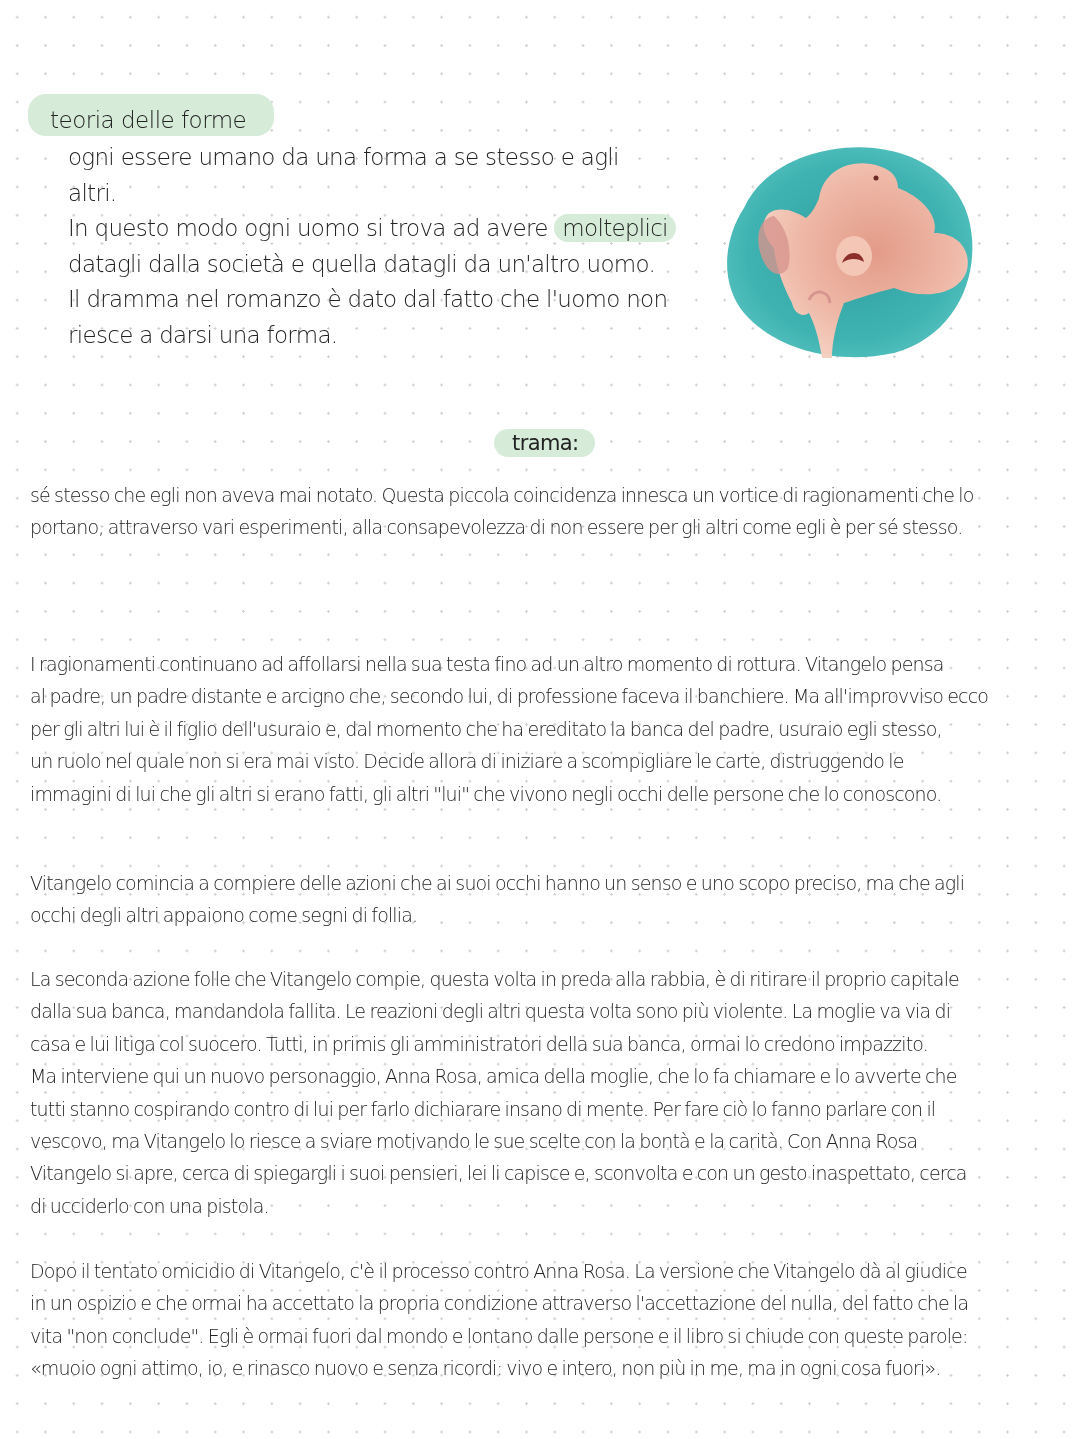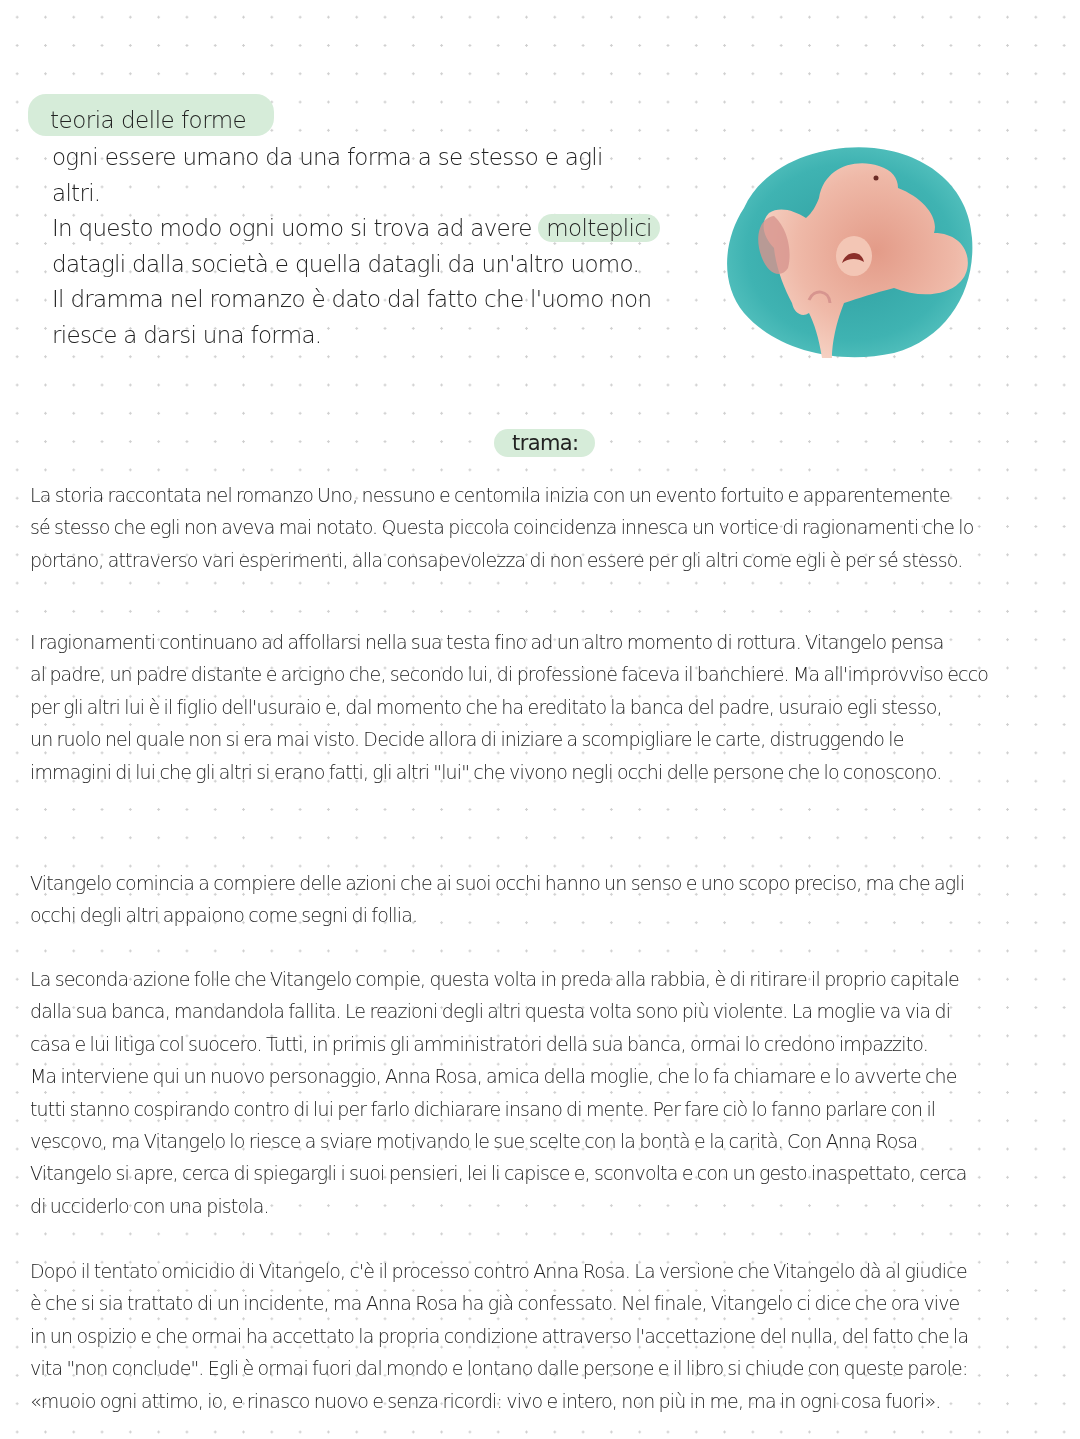--- a/index.html
+++ b/index.html
@@ -39,21 +39,21 @@
     background: #d6ecd9;
     line-height: 28px;
   }
   .forme-body {
     margin: 4px 0 0 22px;
     font-size: 23px;
     line-height: 35.6px;
     letter-spacing: -0.7px;
     font-weight: 300;
   }
-  .forme-body .line { display: block; white-space: nowrap; }
+  .forme-body .line { display: block; white-space: nowrap; margin-left: 16px; }
   .forme-body .hl { margin-left: -12px; padding-left: 12px; padding-right: 8px; }
   .forme-body .hl-r { margin-left: 0; padding-left: 8px; }
 
   
   .illustration {
     position: absolute;
     left: 714px;
     top: 138px;
     width: 262px;
     height: 222px;
@@ -78,21 +78,21 @@
     left: 30px;
     width: 1040px;
     font-size: 19px;
     line-height: 32.4px;
     letter-spacing: -0.85px;
     word-spacing: -1px;
     font-weight: 300;
   }
   .plot .line { display: block; white-space: nowrap; }
   .p1 { top: 479px; }
-  .p2 { top: 626px; }
+  .p2 { top: 648px; }
   .p3 { top: 867px; }
   .p4 { top: 963px; }
   .p5 { top: 1255px; }
 </style>
 </head>
 <body>
 
 <div class="page">
 
   <section class="section-forme">
@@ -132,21 +132,20 @@
 
       <path d="M95 162 C100 150 115 152 116 165" stroke="#d7958f" stroke-width="3" fill="none"></path>
 
       <circle cx="162" cy="40" r="2.5" fill="#6b2a25"></circle>
     </svg>
   </div>
 
   <div class="trama-tag">trama:</div>
 
   <div class="plot p1">
-    <span class="line"> La storia raccontata nel romanzo Uno, nessuno e centomila inizia con un evento fortuito e apparentemente</span>
     <span class="line">sé stesso che egli non aveva mai notato. Questa piccola coincidenza innesca un vortice di ragionamenti che lo</span>
     <span class="line">portano, attraverso vari esperimenti, alla consapevolezza di non essere per gli altri come egli è per sé stesso.</span>
   </div>
 
   <div class="plot p2">
     <span class="line">I ragionamenti continuano ad affollarsi nella sua testa fino ad un altro momento di rottura. Vitangelo pensa</span>
     <span class="line">al padre, un padre distante e arcigno che, secondo lui, di professione faceva il banchiere. Ma all'improvviso ecco</span>
     <span class="line">per gli altri lui è il figlio dell'usuraio e, dal momento che ha ereditato la banca del padre, usuraio egli stesso,</span>
     <span class="line">un ruolo nel quale non si era mai visto. Decide allora di iniziare a scompigliare le carte, distruggendo le</span>
     <span class="line">immagini di lui che gli altri si erano fatti, gli altri "lui" che vivono negli occhi delle persone che lo conoscono.</span>
@@ -163,19 +162,18 @@
     <span class="line">casa e lui litiga col suocero. Tutti, in primis gli amministratori della sua banca, ormai lo credono impazzito.</span>
     <span class="line">Ma interviene qui un nuovo personaggio, Anna Rosa, amica della moglie, che lo fa chiamare e lo avverte che</span>
     <span class="line">tutti stanno cospirando contro di lui per farlo dichiarare insano di mente. Per fare ciò lo fanno parlare con il</span>
     <span class="line">vescovo, ma Vitangelo lo riesce a sviare motivando le sue scelte con la bontà e la carità. Con Anna Rosa</span>
     <span class="line">Vitangelo si apre, cerca di spiegargli i suoi pensieri, lei li capisce e, sconvolta e con un gesto inaspettato, cerca</span>
     <span class="line">di ucciderlo con una pistola.</span>
   </div>
 
   <div class="plot p5">
     <span class="line">Dopo il tentato omicidio di Vitangelo, c'è il processo contro Anna Rosa. La versione che Vitangelo dà al giudice</span>
-    <span class="line">è che si sia trattato di un incidente, ma Anna Rosa ha già confessato. Nel finale, Vitangelo ci dice che ora vive</span>
     <span class="line">in un ospizio e che ormai ha accettato la propria condizione attraverso l'accettazione del nulla, del fatto che la</span>
     <span class="line">vita "non conclude". Egli è ormai fuori dal mondo e lontano dalle persone e il libro si chiude con queste parole:</span>
     <span class="line">«muoio ogni attimo, io, e rinasco nuovo e senza ricordi: vivo e intero, non più in me, ma in ogni cosa fuori».</span>
   </div>
 
 </div>
 
 </body></html>

